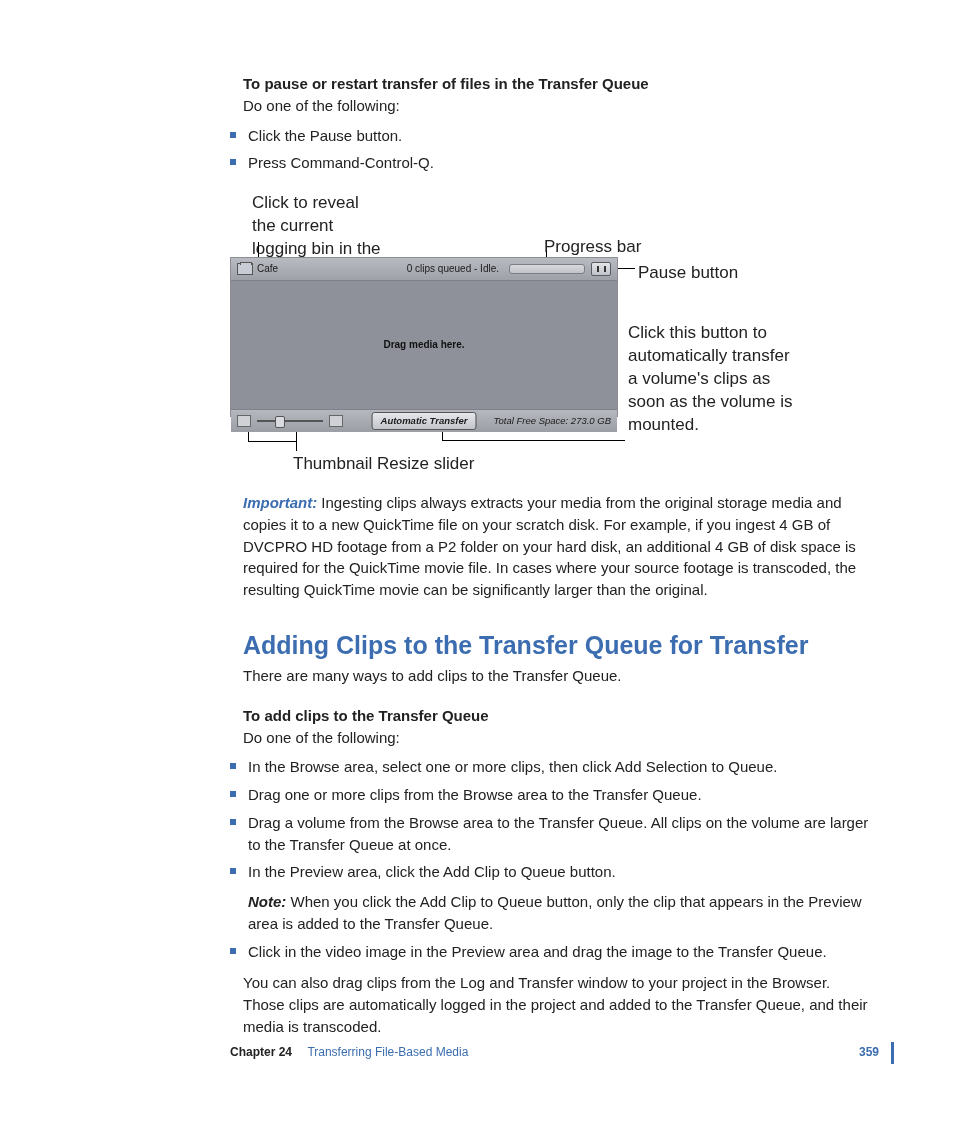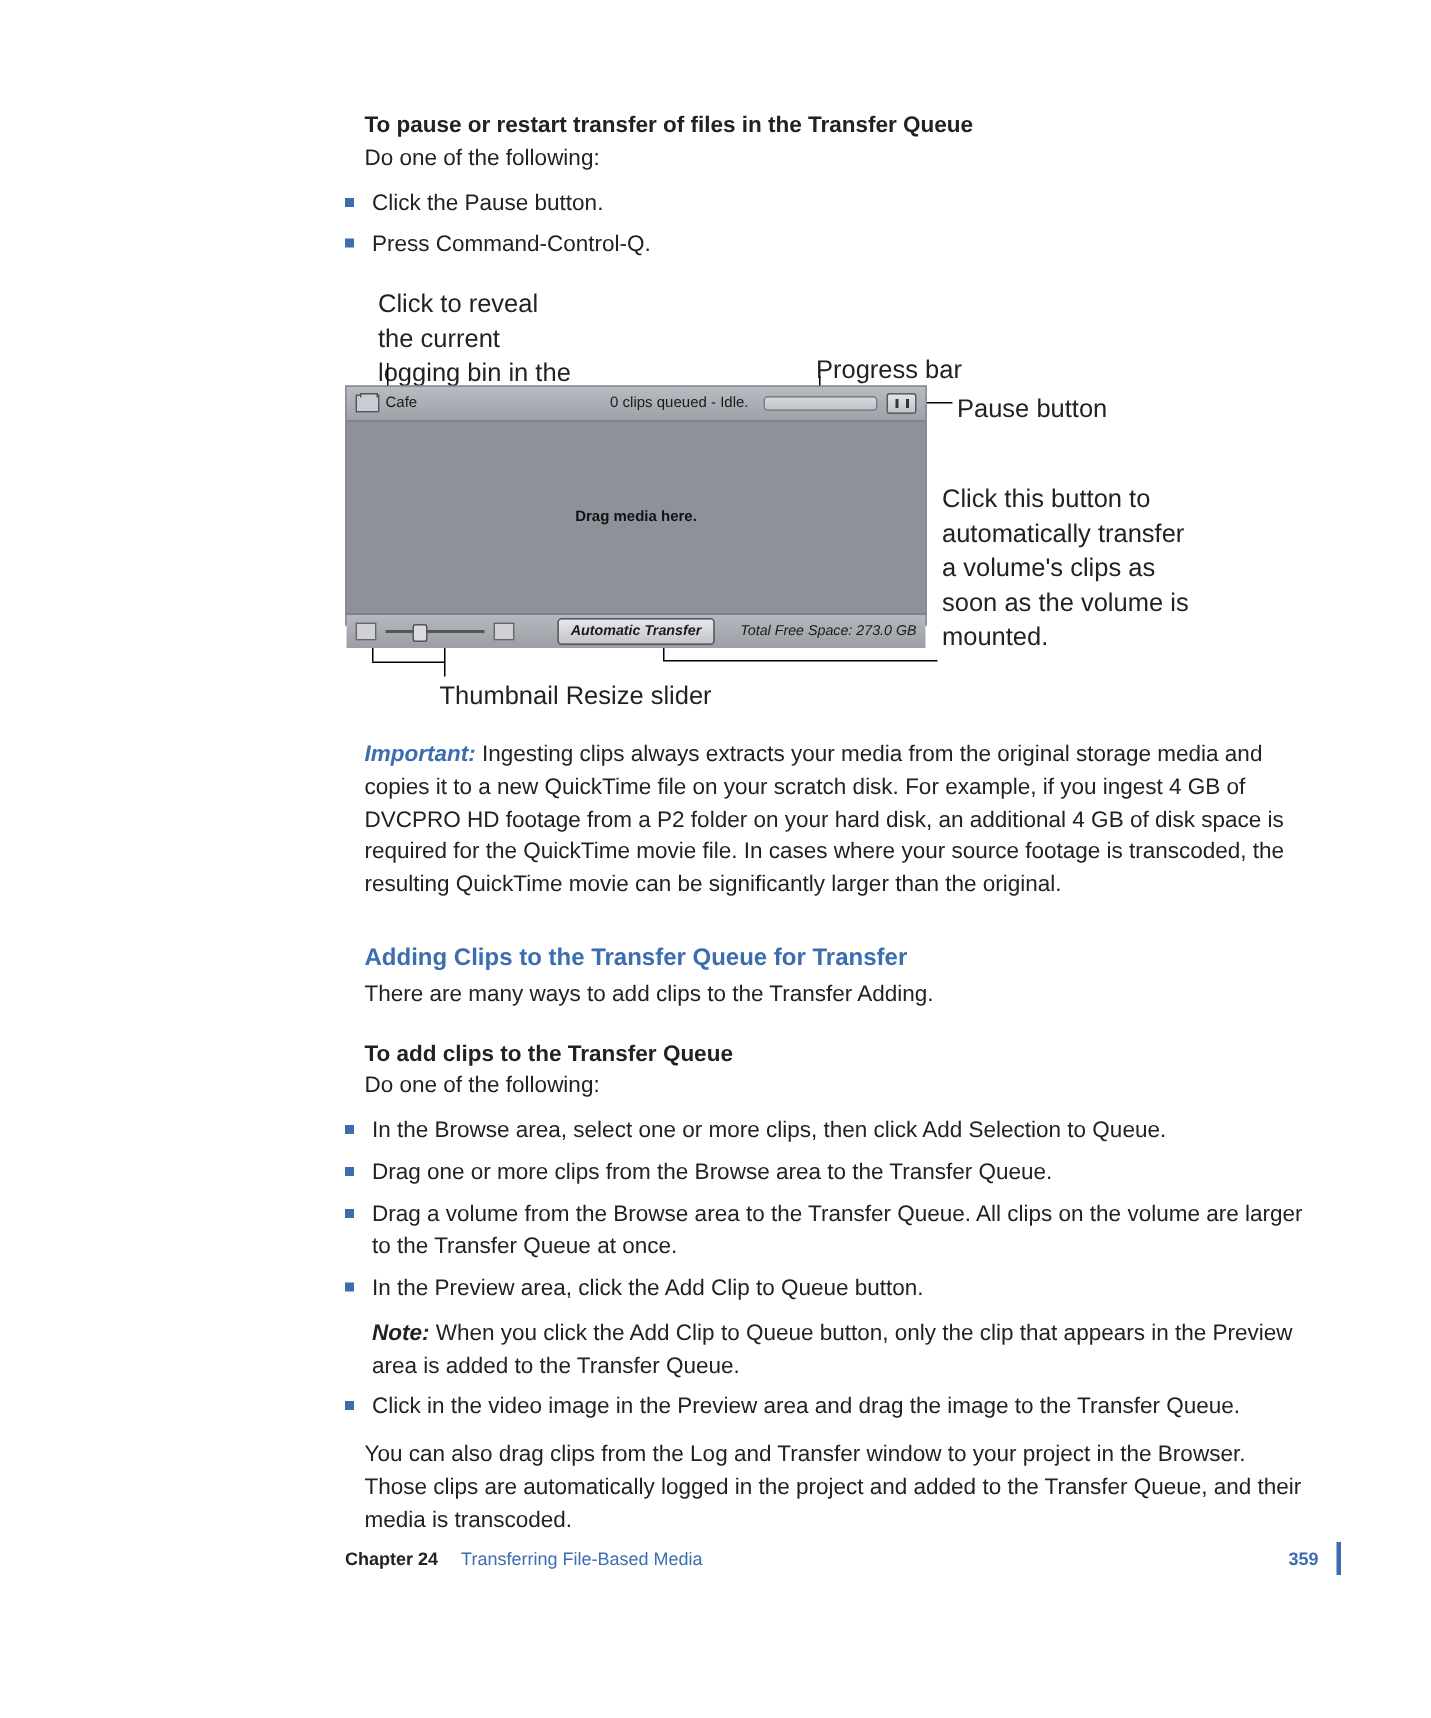--- a/index.html
+++ b/index.html
@@ -159,21 +159,21 @@
   .free-space { font-size:9.5px; }
 
   .important-em {
     color:#3b6db0; font-weight:700; font-style:italic;
   }
   .note-em {
     font-weight:700; font-style:italic;
   }
   .section-h {
     color:#3b6db0;
-    font-size:16px;
+    font-size:25px;
     font-weight:600;
     margin: 26px 0 2px 0;
   }
   .para { margin: 8px 0 14px 0; }
 
   
   .footer {
     position: absolute;
     left: 230px;
     right: 60px;
@@ -248,21 +248,21 @@
           <span class="free-space">Total Free Space: 273.0 GB</span>
         </div>
       </div>
     </div>
 
     <div class="para" style="margin-left:13px; margin-top:24px;">
       <span class="important-em">Important:</span><span>  Ingesting clips always extracts your media from the original storage media and copies it to a new QuickTime file on your scratch disk. For example, if you ingest 4 GB of DVCPRO HD footage from a P2 folder on your hard disk, an additional 4 GB of disk space is required for the QuickTime movie file. In cases where your source footage is transcoded, the resulting QuickTime movie can be significantly larger than the original.</span>
     </div>
 
     <div class="section-h" style="margin-left:13px;">Adding Clips to the Transfer Queue for Transfer</div>
-    <div style="margin-left:13px;">There are many ways to add clips to the Transfer Adding.</div>
+    <div style="margin-left:13px;">There are many ways to add clips to the Transfer Queue.</div>
 
     <div class="lead-block" style="margin-top:18px;">
       <span class="bold">To add clips to the Transfer Queue</span><br>
       <span>Do one of the following:</span>
     </div>
 
     <ul class="square">
       <li><span class="li-body">In the Browse area, select one or more clips, then click Add Selection to Queue.</span></li>
       <li><span class="li-body">Drag one or more clips from the Browse area to the Transfer Queue.</span></li>
       <li><span class="li-body">Drag a volume from the Browse area to the Transfer Queue. All clips on the volume are larger to the Transfer Queue at once.</span></li>

